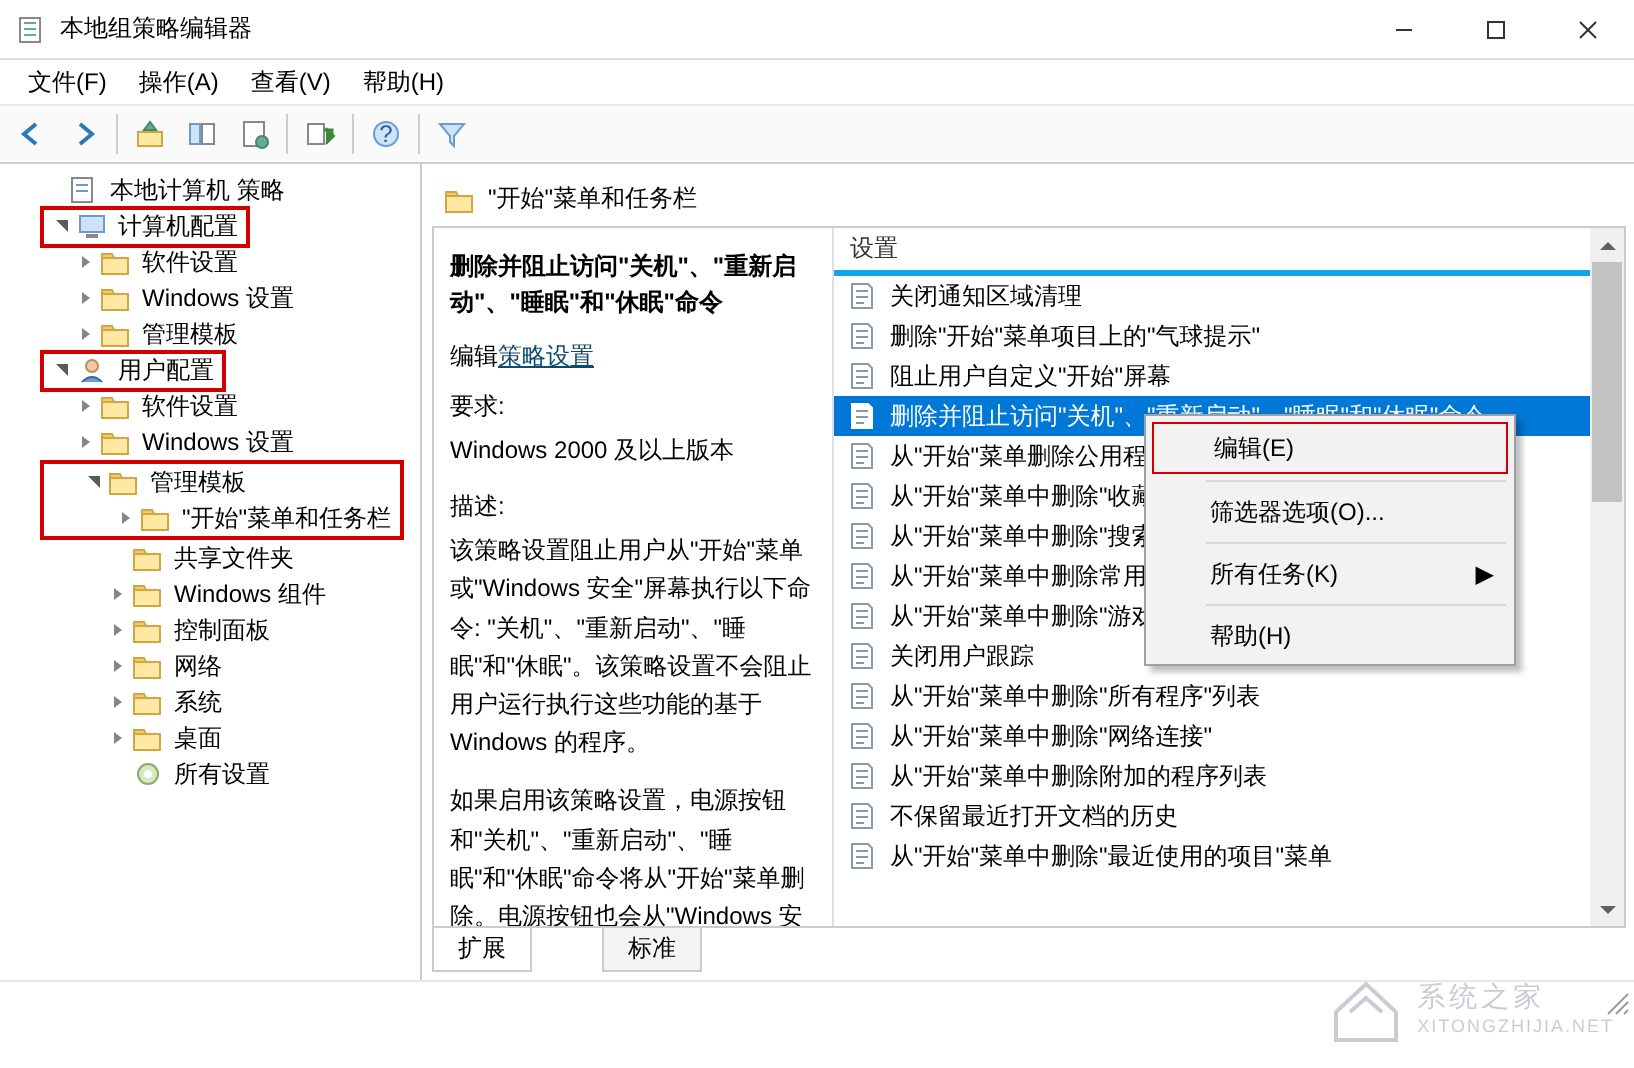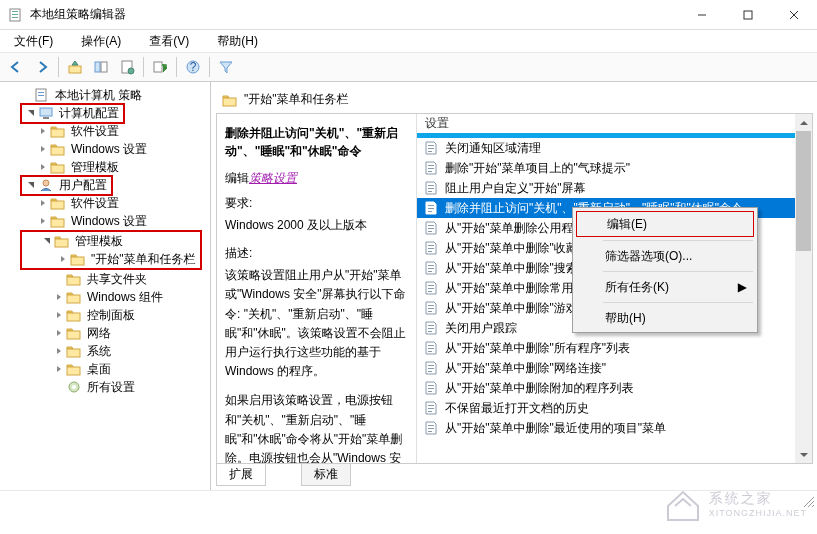--- a/index.html
+++ b/index.html
@@ -7,21 +7,21 @@
 
 
 .titlebar { height:30px; display:flex; align-items:center; border-bottom:1px solid #ddd; padding-left:8px; }
 .titlebar .tb-icon { width:16px; height:16px; margin-right:6px; }
 .titlebar .tb-title { flex:1; color:#000; }
 .tb-btns { display:flex; }
 .tb-btn { width:46px; height:30px; display:flex; align-items:center; justify-content:center; }
 .tb-btn svg { stroke:#333; stroke-width:1; fill:none; }
 
 
-.menubar { height:22px; display:flex; align-items:center; padding-left:8px; gap:16px; }
+.menubar { height:22px; display:flex; align-items:center; padding-left:8px; gap:4px; }
 .menubar span { padding:2px 6px; }
 
 
 .toolbar { height:30px; border-top:1px solid #e8e8e8; border-bottom:1px solid #ccc; display:flex; align-items:center; padding:0 4px; gap:2px; background:#fafafa; }
 .tb-tool { width:24px; height:24px; display:flex; align-items:center; justify-content:center; border:1px solid transparent; }
 .tb-sep { width:1px; height:20px; background:#ccc; margin:0 2px; }
 
 
 .main { display:flex; height:408px; }
 
@@ -36,25 +36,25 @@
 .indent2 { padding-left:32px; }
 
 
 .right { flex:1; display:flex; flex-direction:column; border-left:1px solid #fff; position:relative; }
 .header-strip { height:28px; background:#fff; border-bottom:1px solid #ccc; display:flex; align-items:center; padding-left:6px; margin:4px 4px 0 4px; }
 .header-strip .hicon { width:16px; height:16px; margin-right:6px; }
 .body-row { flex:1; display:flex; margin:0 4px; border:1px solid #ccc; border-top:none; overflow:hidden; position:relative; }
 .desc { width:200px; padding:10px 8px; border-right:1px solid #e0e0e0; overflow:hidden; }
 .desc .d-title { font-weight:bold; margin-bottom:10px; line-height:1.5; }
 .desc .d-sub { margin-bottom:8px; color:#000; }
-.desc .d-sub a { color:#a21caf; text-decoration:underline;font-style:italic; }
+.desc .d-sub a { color:#0c4a6e; text-decoration:underline; }
 .desc .d-label { margin-bottom:4px; }
 .desc .d-text { line-height:1.6; margin-bottom:10px; }
 .list { flex:1; overflow:auto; position:relative; }
-.list-header { height:24px; border-bottom:5px solid #0ea5e9; display:flex; align-items:center; padding-left:8px; background:#fff; color:#333; }
+.list-header { height:24px; border-bottom:3px solid #0ea5e9; display:flex; align-items:center; padding-left:8px; background:#fff; color:#333; }
 .list-item { height:20px; display:flex; align-items:center; padding-left:6px; white-space:nowrap; }
 .list-item .licon { width:16px; height:16px; margin-right:6px; flex-shrink:0; }
 .list-item.selected { background:#0078d7; color:#fff; }
 .list-item.selected .setting-icon path.pg { fill:#fff; stroke:#fff; }
 
 
 .vscroll { position:absolute; right:0; top:0; bottom:0; width:17px; background:#f0f0f0; display:flex; flex-direction:column; align-items:center; }
 .vscroll .arr { height:17px; width:17px; display:flex; align-items:center; justify-content:center; }
 .vscroll .thumb { width:15px; background:#c2c2c2; flex:0 0 auto; margin:0 1px; }
 

